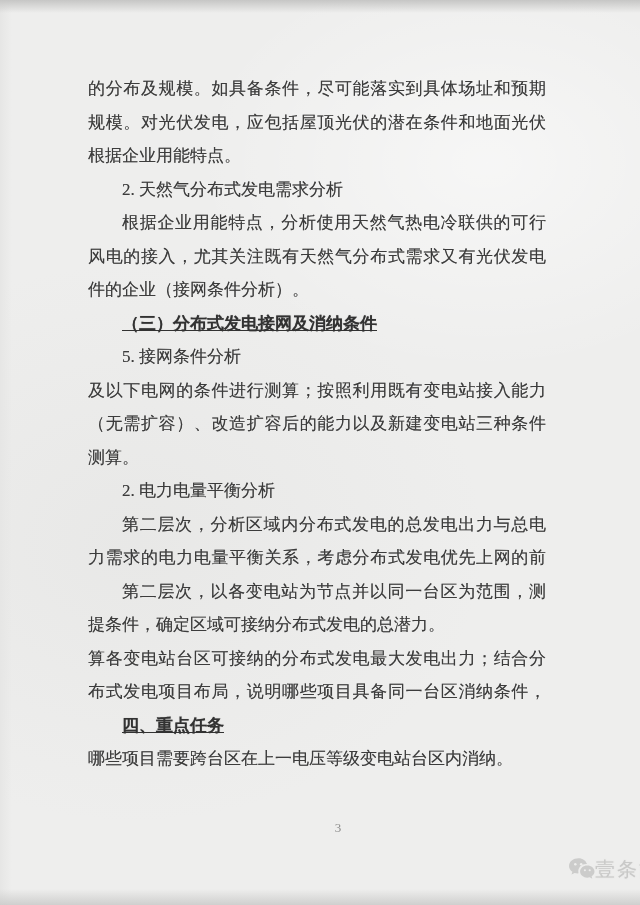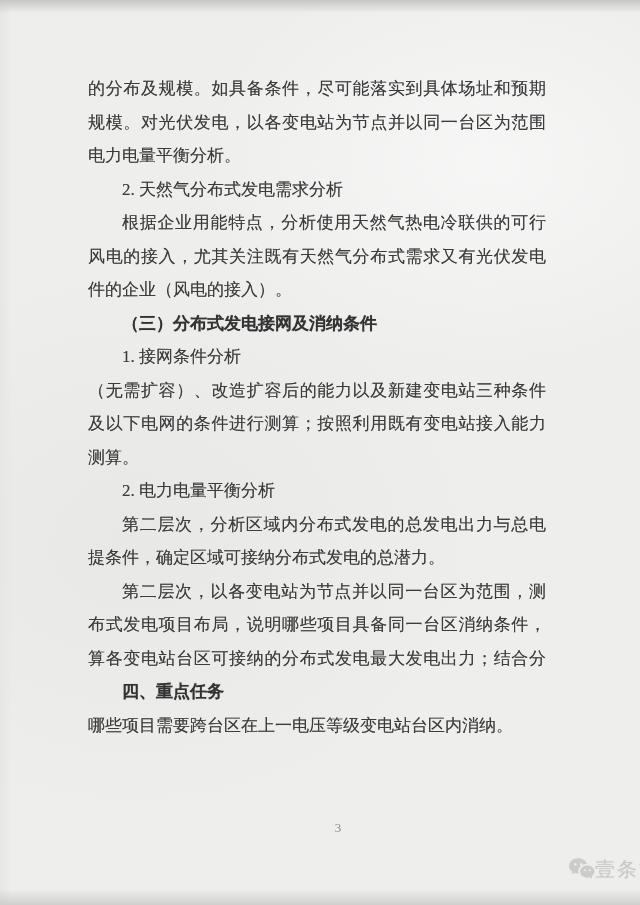--- a/index.html
+++ b/index.html
@@ -28,21 +28,21 @@
   .line{
     height:33.5px;
     overflow:hidden;
     text-align:justify;
     text-align-last:left;
     text-justify:inter-character;
     white-space:pre-wrap;
   }
   .line.fill{text-align-last:justify;}
   .line.indent{text-indent:34px;}
-  .line.bold{font-weight:bold;color:#323232;text-shadow:0 0 0.7px rgba(45,45,45,0.6);}
+  .line.bold{font-weight:bold;color:#323232;text-shadow:0 0 0.7px rgba(45,45,45,0.6);text-decoration:underline;}
   .page-num{
     position:absolute;
     top:820px;left:0;width:100%;
     text-align:center;
     font-size:13px;
     color:#8d8d8c;
   }
   .watermark{
     position:absolute;
     top:856px;right:15px;
@@ -54,37 +54,38 @@
   }
   .watermark svg{display:block;opacity:0.9;}
 </style>
 </head>
 <body>
 
 <div class="page">
 
   <div class="content">
     <div class="line fill">的分布及规模。如具备条件，尽可能落实到具体场址和预期</div>
-    <div class="line fill">规模。对光伏发电，以各变电站为节点并以同一台区为范围</div>
-    <div class="line">电力电量平衡分析。</div>
+    <div class="line fill">规模。对光伏发电，应包括屋顶光伏的潜在条件和地面光伏</div>
+    <div class="line">根据企业用能特点。</div>
     <div class="line indent">2. 天然气分布式发电需求分析</div>
     <div class="line indent fill">根据企业用能特点，分析使用天然气热电冷联供的可行</div>
     <div class="line fill">风电的接入，尤其关注既有天然气分布式需求又有光伏发电条</div>
-    <div class="line">件的企业（风电的接入）。</div>
+    <div class="line">件的企业（接网条件分析）。</div>
     <div class="line indent bold">（三）分布式发电接网及消纳条件</div>
-    <div class="line indent">1. 接网条件分析</div>
+    <div class="line indent">5. 接网条件分析</div>
+    <div class="line fill">及以下电网的条件进行测算；按照利用既有变电站接入能力</div>
     <div class="line fill">（无需扩容）、改造扩容后的能力以及新建变电站三种条件</div>
-    <div class="line fill">及以下电网的条件进行测算；按照利用既有变电站接入能力</div>
     <div class="line">测算。</div>
     <div class="line indent">2. 电力电量平衡分析</div>
     <div class="line indent fill">第二层次，分析区域内分布式发电的总发电出力与总电</div>
+    <div class="line fill">力需求的电力电量平衡关系，考虑分布式发电优先上网的前</div>
+    <div class="line indent fill">第二层次，以各变电站为节点并以同一台区为范围，测</div>
     <div class="line">提条件，确定区域可接纳分布式发电的总潜力。</div>
-    <div class="line indent fill">第二层次，以各变电站为节点并以同一台区为范围，测</div>
+    <div class="line fill">算各变电站台区可接纳的分布式发电最大发电出力；结合分</div>
     <div class="line fill">布式发电项目布局，说明哪些项目具备同一台区消纳条件，</div>
-    <div class="line fill">算各变电站台区可接纳的分布式发电最大发电出力；结合分</div>
     <div class="line indent bold">四、重点任务</div>
     <div class="line">哪些项目需要跨台区在上一电压等级变电站台区内消纳。</div>
   </div>
 
   <div class="page-num">3</div>
 
   <div class="watermark">
     <span>
       <svg width="27" height="25" viewBox="0 0 27 25">
         <g fill="#c9c9c8">

